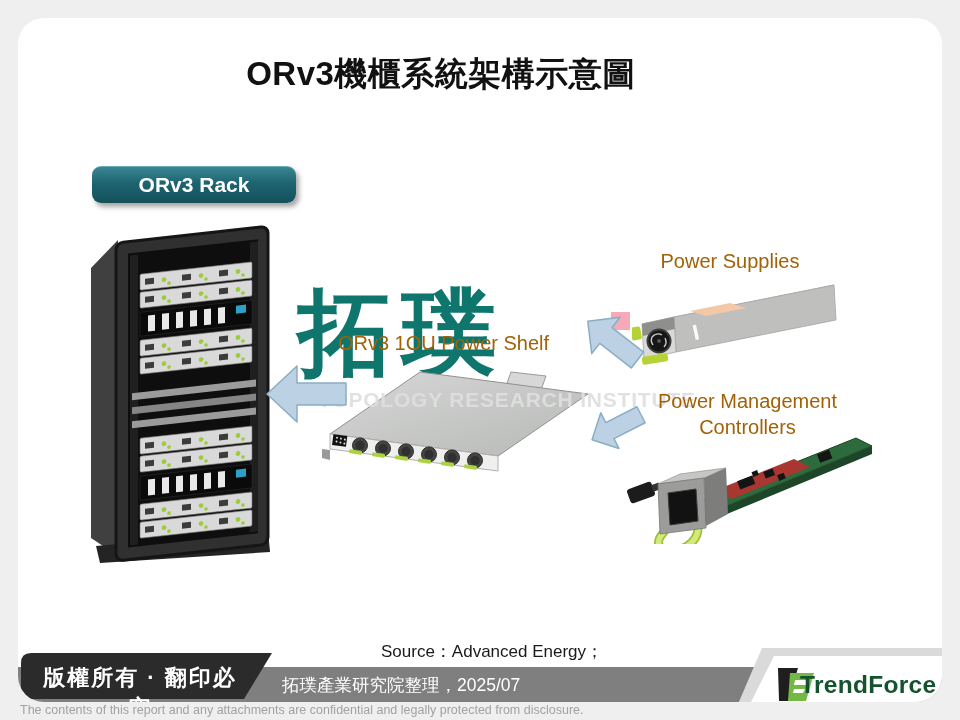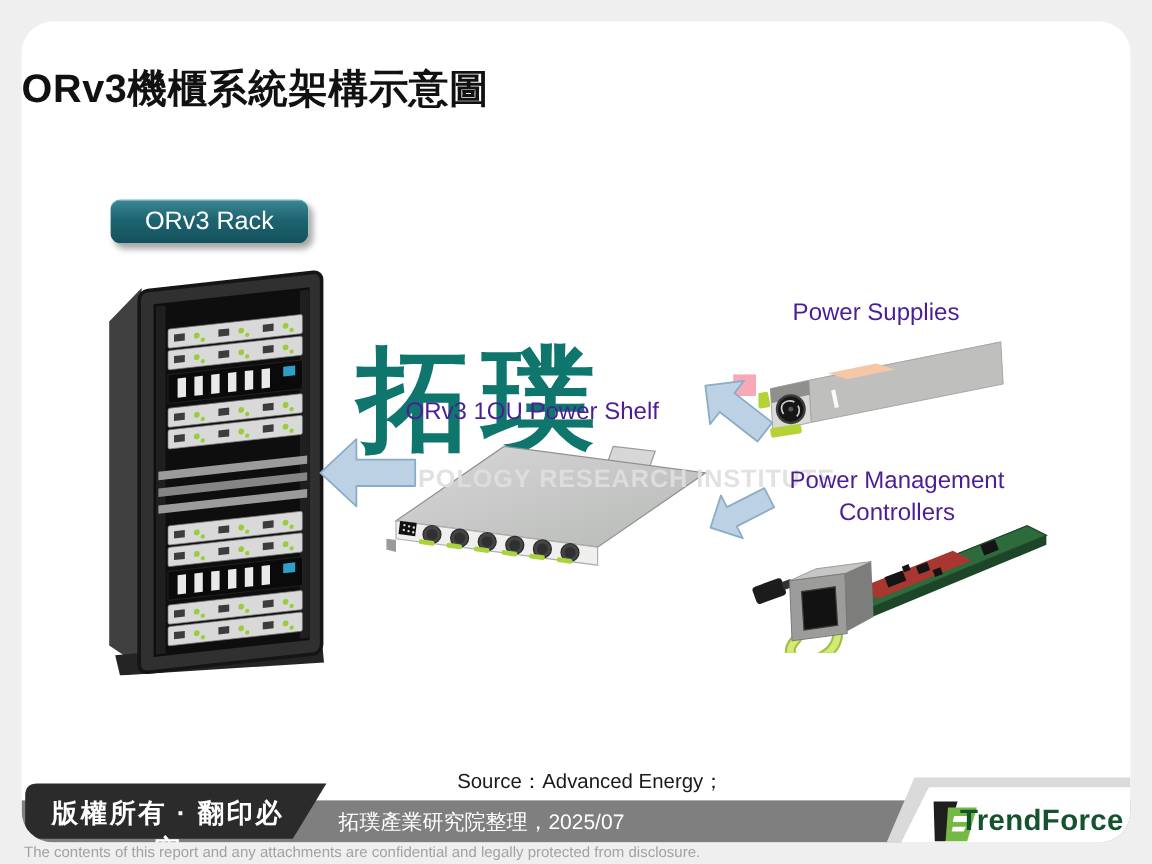--- a/index.html
+++ b/index.html
@@ -7,32 +7,32 @@
     width:960px;height:720px;position:relative;overflow:hidden;
     background:#efefef;
     font-family:"Liberation Sans","DejaVu Sans",sans-serif;
   }
   .abs{position:absolute;}
   .slide{
     left:18px;top:18px;width:924px;height:684px;
     background:#ffffff;border-radius:26px;overflow:hidden;
   }
   .title{
-    left:0;top:34px;width:846px;text-align:left;
+    left:0;top:34px;width:846px;text-align:center;
     font-size:33px;font-weight:bold;color:#111;letter-spacing:0.5px;z-index:4;
   }
   .badge{
-    left:74px;top:148px;width:165px;height:36px;line-height:36px;
-    text-align:center;color:#fff;font-size:21px;font-weight:normal;
+    left:74px;top:148px;width:204px;height:36px;line-height:36px;
+    text-align:center;color:#fff;font-size:21px;font-weight:bold;
     background:linear-gradient(180deg,#3a8693 0%,#1d6470 45%,#13515b 100%);
     border-radius:9px;box-shadow:3px 4px 5px rgba(0,0,0,0.35);
     border-top:1px solid #67abb5;z-index:4;
   }
   .diagram-label{
-    font-size:20px;color:#4c1d95;text-align:center;z-index:4;line-height:26px;
+    font-size:20px;color:#a16207;text-align:center;z-index:4;line-height:26px;
   }
   .wm-cjk{
     left:280px;top:268px;font-size:94px;font-weight:bold;color:#0f766e;
     line-height:1;z-index:0;letter-spacing:10px;white-space:nowrap;
   }
   .wm-en{
     left:300px;top:370px;font-size:21px;font-weight:bold;color:rgba(222,222,222,0.92);
     letter-spacing:0.8px;z-index:2;white-space:nowrap;
   }
   .illus{z-index:1;}

